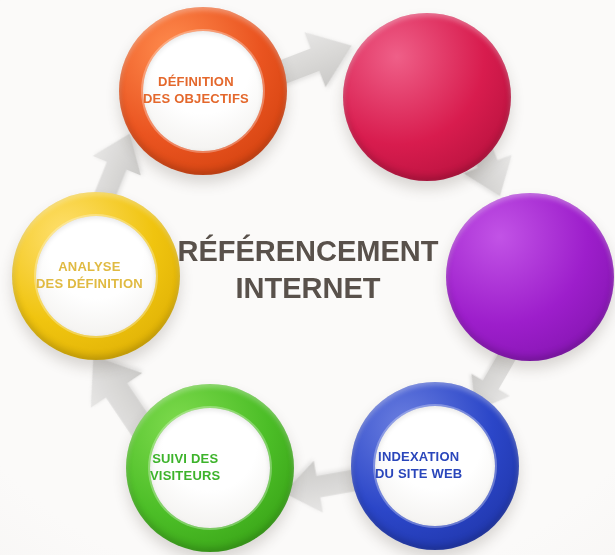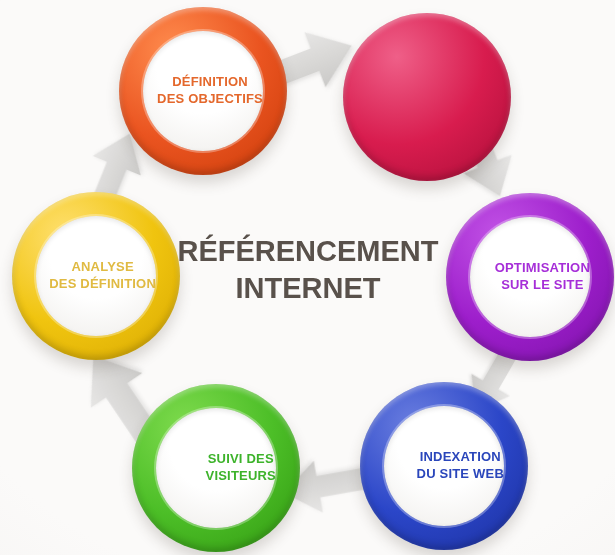--- a/index.html
+++ b/index.html
@@ -19,31 +19,31 @@
     position:absolute;inset:0;border-radius:50%;
     background: radial-gradient(circle at 32% 26%, var(--light) 0%, var(--main) 52%, var(--dark) 100%);
     box-shadow: 0 8px 14px rgba(60,50,40,.18),
                 inset 0 -4px 7px rgba(0,0,0,.18),
                 inset 0 3px 5px rgba(255,255,255,.35);
   }
   .inner{
     position:absolute;inset:24px;border-radius:50%;
     background: radial-gradient(circle at 50% 30%, #ffffff 45%, #f5f4f2 78%, #e9e7e4 100%);
     box-shadow: inset 0 2px 5px rgba(0,0,0,.10), 0 0 0 2px rgba(255,255,255,.30);
-    display:flex;align-items:center;justify-content:flex-end;text-align:center;
+    display:flex;align-items:center;justify-content:flex-start;text-align:center;
   }
   .step-label{
     font-weight:bold;font-size:13px;line-height:1.3;
     letter-spacing:.2px;white-space:pre-line;color:var(--text);
   }
   .pos-0{left:119px;top:7px;}
   .pos-1{left:343px;top:13px;}
   .pos-2{left:446px;top:193px;}
-  .pos-3{left:360px;top:382px;}
-  .pos-4{left:132px;top:384px;}
+  .pos-3{left:351px;top:382px;}
+  .pos-4{left:126px;top:384px;}
   .pos-5{left:12px;top:192px;}
   
   .title{
     position:absolute;left:158px;top:233px;width:300px;z-index:2;
     text-align:center;font-weight:bold;font-size:29px;line-height:1.26;
     color:#59514b;white-space:pre-line;
   }
 </style>
 </head>
 <body>
@@ -76,24 +76,20 @@
 DES OBJECTIFS</div>
     </div>
   </div>
 
   <div class="step pos-1" style="--main: #d81c4e; --light: #ef5f88; --dark: #a90d37; --text: #d5295a;">
     <div class="ring"></div>
   </div>
 
   <div class="step pos-2" style="--main: #9d1ecb; --light: #c253e6; --dark: #7a11a5; --text: #a62ed8;">
     <div class="ring"></div>
-    <div class="inner">
-      <div class="step-label">OPTIMISATION
-SUR LE SITE</div>
-    </div>
   </div>
 
   <div class="step pos-3" style="--main: #2b46c8; --light: #6b7fe0; --dark: #1a2e9c; --text: #2a46bb;">
     <div class="ring"></div>
     <div class="inner">
       <div class="step-label">INDEXATION
 DU SITE WEB</div>
     </div>
   </div>
 

